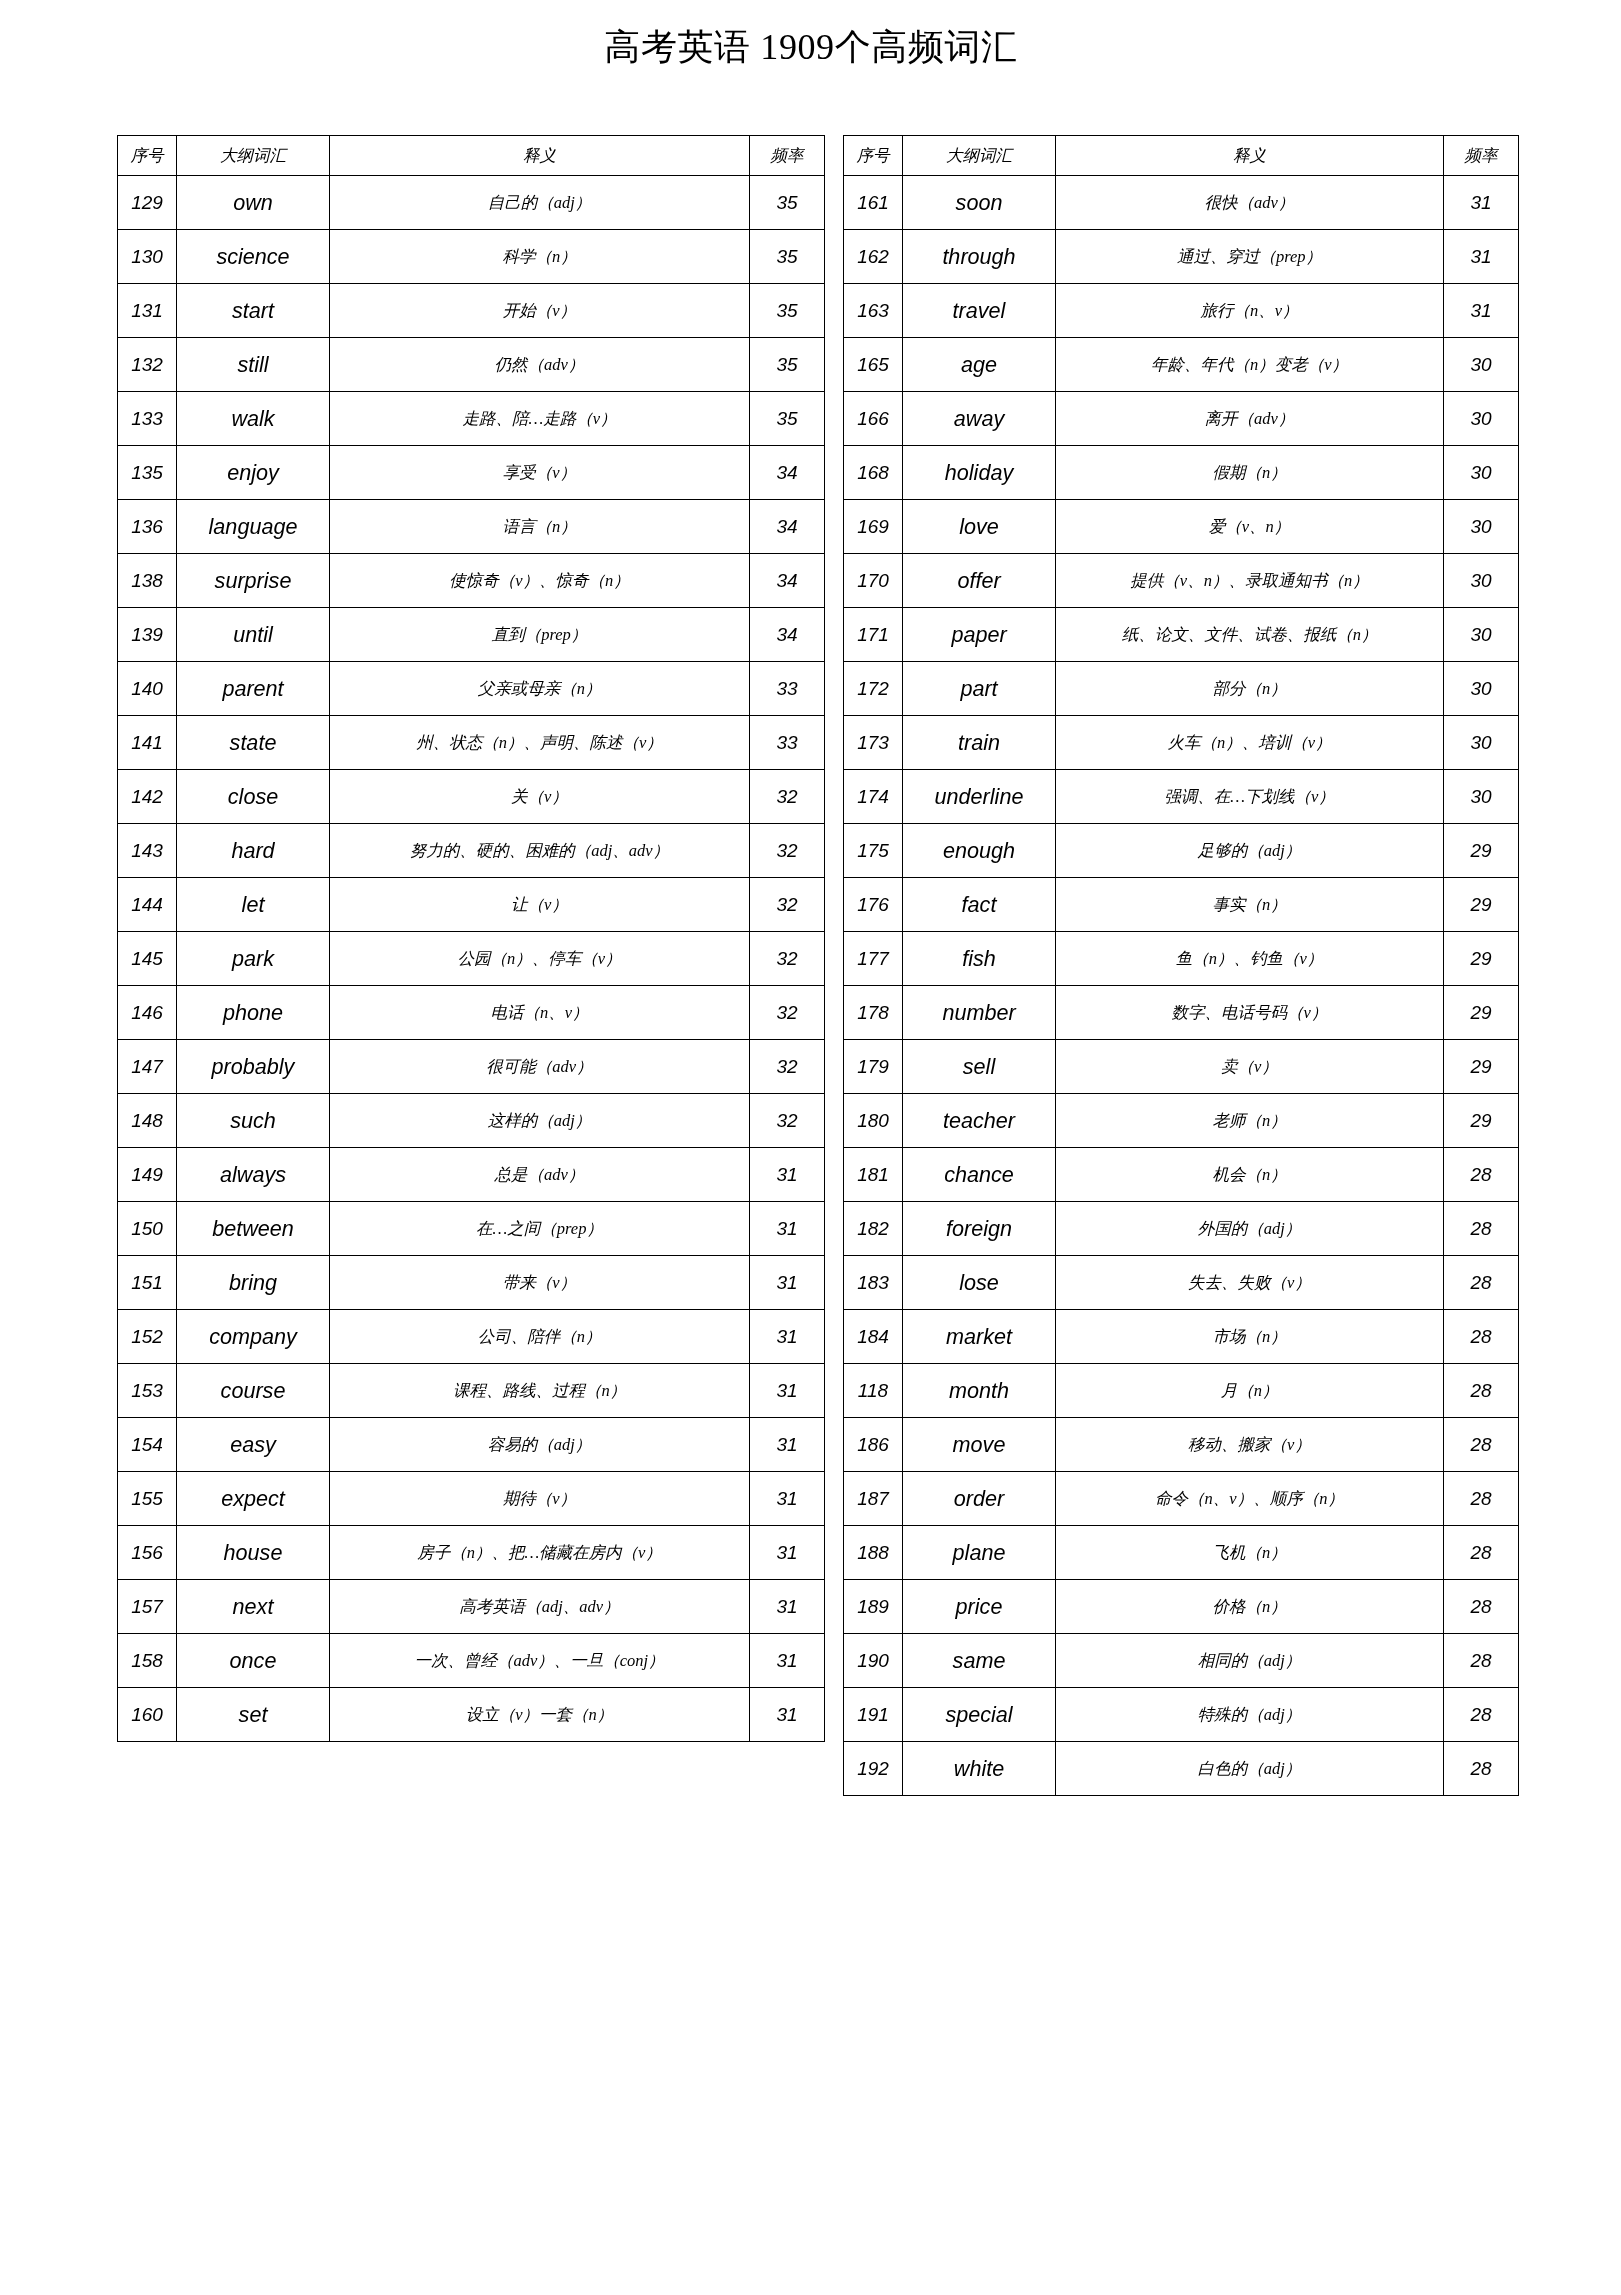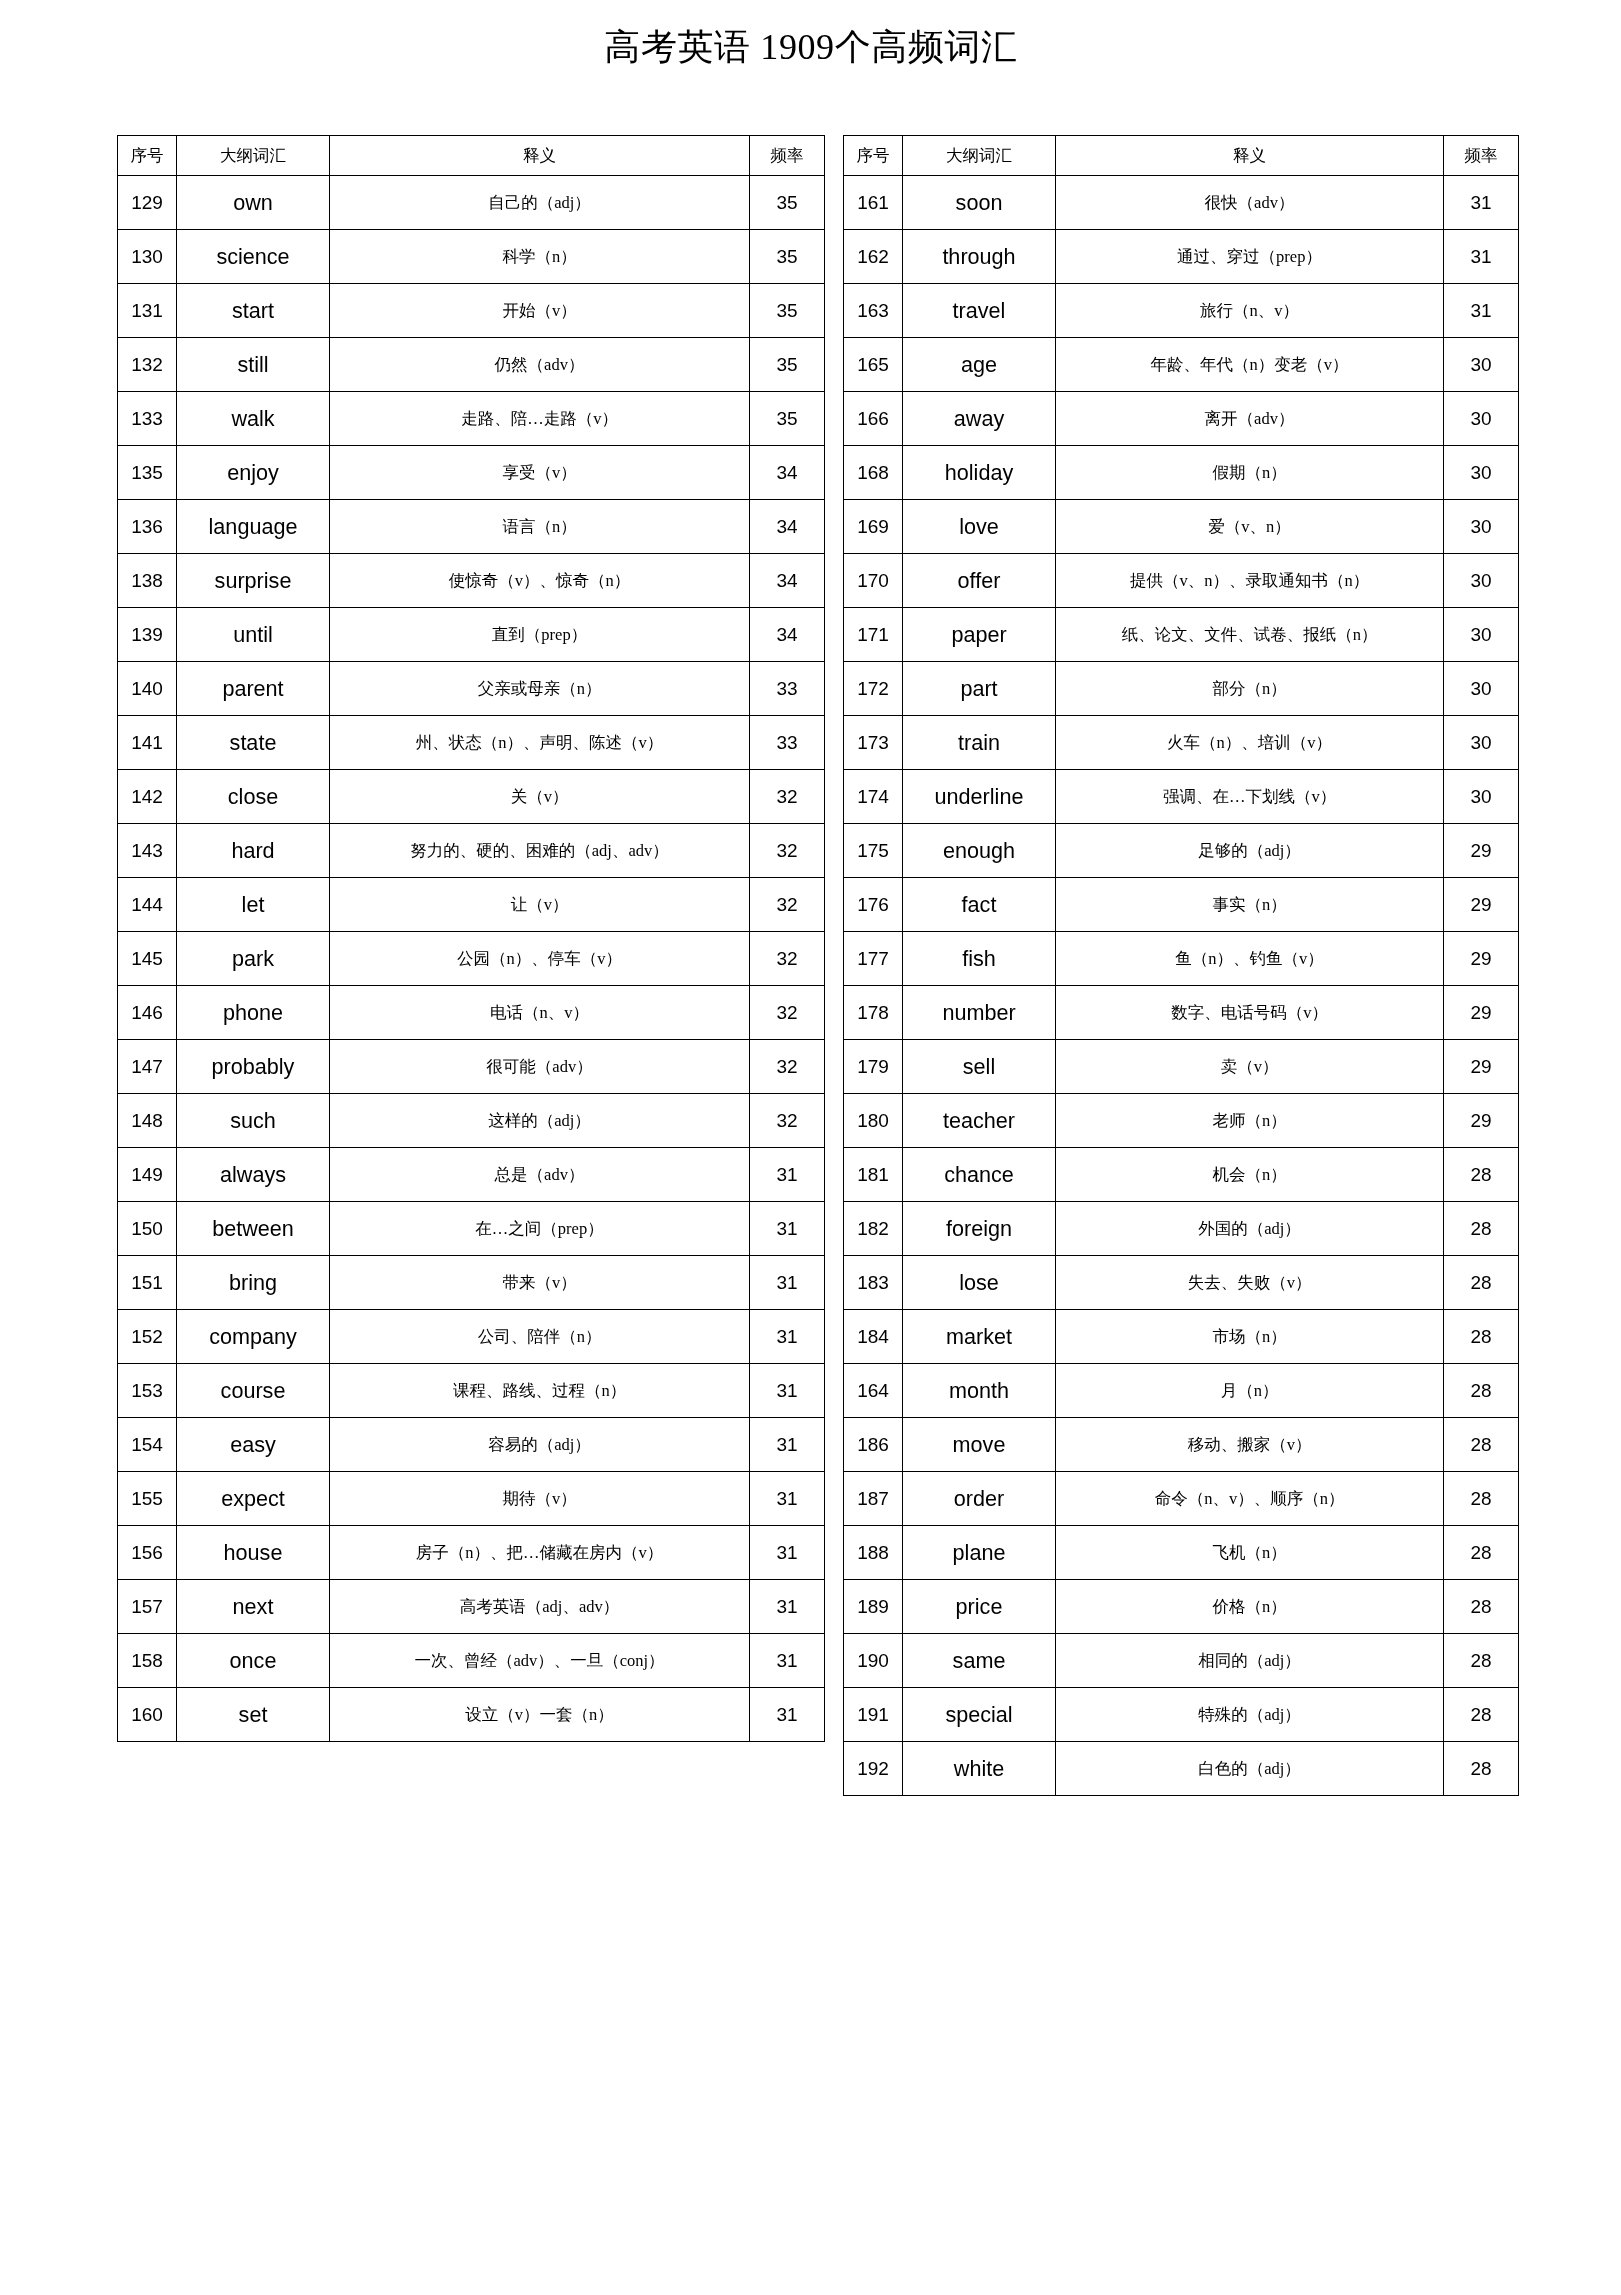--- a/index.html
+++ b/index.html
@@ -52,20 +52,21 @@
   .col {
     width: 706px;
   }
   .col.right { width: 674px; }
 
   table.vocab {
     border-collapse: collapse;
     table-layout: fixed;
     width: 100%;
     border: 1.9px solid #000;
+    font-style: italic;
   }
   table.vocab td, table.vocab th {
     border: 1.3px solid #000;
     padding: 0 3.8px;
     text-align: center;
     vertical-align: middle;
     font-weight: 400;
     background: #fff;
   }
 
@@ -457,21 +458,21 @@
               <td class="def">失去、失败（v）</td>
               <td class="freq">28</td>
             </tr>
             <tr>
               <td class="idx">184</td>
               <td class="word">market</td>
               <td class="def">市场（n）</td>
               <td class="freq">28</td>
             </tr>
             <tr>
-              <td class="idx">164</td>
+              <td class="idx">118</td>
               <td class="word">month</td>
               <td class="def">月（n）</td>
               <td class="freq">28</td>
             </tr>
             <tr>
               <td class="idx">186</td>
               <td class="word">move</td>
               <td class="def">移动、搬家（v）</td>
               <td class="freq">28</td>
             </tr>

